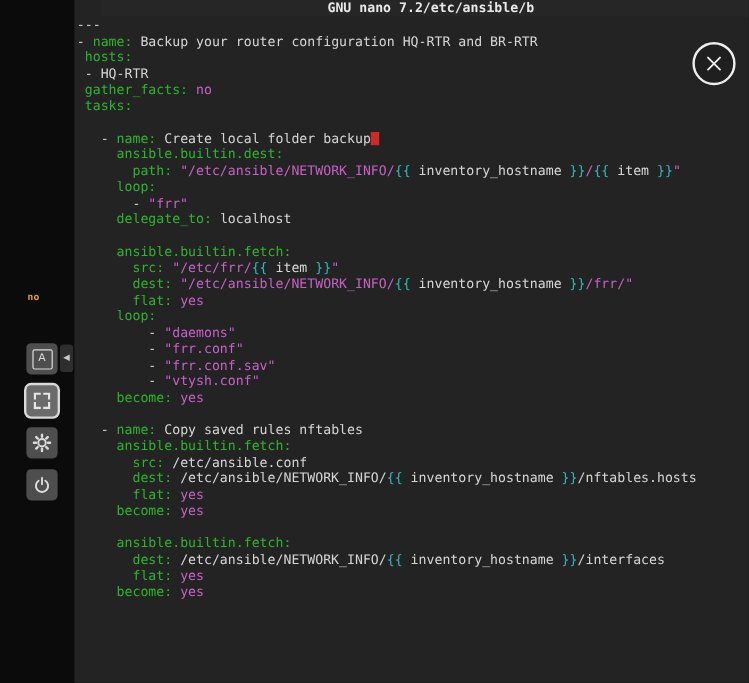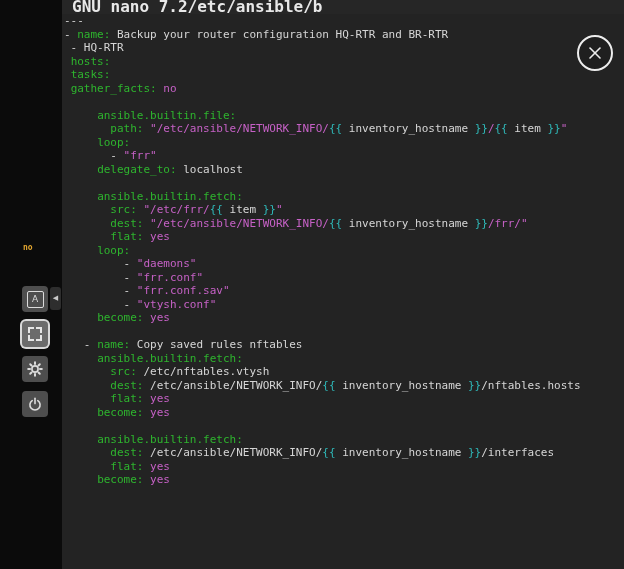--- a/index.html
+++ b/index.html
@@ -25,23 +25,23 @@
   }
   .sbtn.active{background:#6b6b6b;box-shadow:0 0 0 2px #d9d9d9;}
   .keycap{
     width:15px;height:15px;border:1.5px solid #dcdcdc;border-radius:2px;color:#dcdcdc;
     font-size:9px;display:flex;align-items:center;justify-content:center;
     font-family:"DejaVu Sans", sans-serif;
   }
   
   .terminal{position:absolute;left:62px;top:0;width:562px;height:569px;background:#232323;cursor:text;}
   .titlebar{
-    height:14px;line-height:14px;font-size:16px;font-weight:bold;color:#e8e8e8;
-    display:flex;justify-content:flex-start;white-space:nowrap;overflow:hidden;
-    padding-left:10px;background:#262626;
+    height:14px;line-height:14px;font-size:11px;font-weight:bold;color:#e8e8e8;
+    display:flex;justify-content:center;white-space:nowrap;overflow:hidden;
+    padding-left:10px;background:#262626;margin-left:22px;
   }
   .editor{position:absolute;top:14px;left:2px;right:0;bottom:0;font-size:11px;overflow:hidden;}
   .code-line{height:13.5px;line-height:13.5px;white-space:pre;}
   .tok-plain{color:#d6d6d6;}
   .tok-key{color:#2eb52e;}
   .tok-str{color:#c661c6;}
   .tok-jinja{color:#2fb8b8;}
   .cursor{display:inline-block;width:7px;height:11px;background:#cf2929;vertical-align:-2px;}
   
   .close-btn{
@@ -102,45 +102,46 @@
 
   <div class="titlebar">
     <span>GNU nano 7.2</span>
     <span>/etc/ansible/b</span>
   </div>
 
   <div class="editor">
     <div>
         <div class="code-line"><span class="tok-plain">---</span></div>
         <div class="code-line"><span class="tok-plain">- </span><span class="tok-key">name:</span><span class="tok-plain"> Backup your router configuration HQ-RTR and BR-RTR</span></div>
+        <div class="code-line"><span class="tok-plain"> </span><span class="tok-key">hosts:</span></div>
         <div class="code-line"><span class="tok-plain"> - HQ-RTR</span></div>
-        <div class="code-line"><span class="tok-plain"> </span><span class="tok-key">hosts:</span></div>
+        <div class="code-line"><span class="tok-plain"> </span><span class="tok-key">gather_facts:</span><span class="tok-plain"> </span><span class="tok-str">no</span></div>
         <div class="code-line"><span class="tok-plain"> </span><span class="tok-key">tasks:</span></div>
-        <div class="code-line"><span class="tok-plain"> </span><span class="tok-key">gather_facts:</span><span class="tok-plain"> </span><span class="tok-str">no</span></div>
         <div class="code-line"></div>
-        <div class="code-line"><span class="tok-plain">     </span><span class="tok-key">ansible.builtin.file:</span></div>
+        <div class="code-line"><span class="tok-plain">   - </span><span class="tok-key">name:</span><span class="tok-plain"> Create local folder backup</span><span class="cursor"></span></div>
+        <div class="code-line"><span class="tok-plain">     </span><span class="tok-key">ansible.builtin.dest:</span></div>
         <div class="code-line"><span class="tok-plain">       </span><span class="tok-key">path:</span><span class="tok-plain"> </span><span class="tok-str">"/etc/ansible/NETWORK_INFO/</span><span class="tok-jinja">{{</span><span class="tok-plain"> inventory_hostname </span><span class="tok-jinja">}}</span><span class="tok-str">/</span><span class="tok-jinja">{{</span><span class="tok-plain"> item </span><span class="tok-jinja">}}</span><span class="tok-str">"</span></div>
         <div class="code-line"><span class="tok-plain">     </span><span class="tok-key">loop:</span></div>
         <div class="code-line"><span class="tok-plain">       - </span><span class="tok-str">"frr"</span></div>
         <div class="code-line"><span class="tok-plain">     </span><span class="tok-key">delegate_to:</span><span class="tok-plain"> localhost</span></div>
         <div class="code-line"></div>
         <div class="code-line"><span class="tok-plain">     </span><span class="tok-key">ansible.builtin.fetch:</span></div>
         <div class="code-line"><span class="tok-plain">       </span><span class="tok-key">src:</span><span class="tok-plain"> </span><span class="tok-str">"/etc/frr/</span><span class="tok-jinja">{{</span><span class="tok-plain"> item </span><span class="tok-jinja">}}</span><span class="tok-str">"</span></div>
         <div class="code-line"><span class="tok-plain">       </span><span class="tok-key">dest:</span><span class="tok-plain"> </span><span class="tok-str">"/etc/ansible/NETWORK_INFO/</span><span class="tok-jinja">{{</span><span class="tok-plain"> inventory_hostname </span><span class="tok-jinja">}}</span><span class="tok-str">/frr/"</span></div>
         <div class="code-line"><span class="tok-plain">       </span><span class="tok-key">flat:</span><span class="tok-plain"> </span><span class="tok-str">yes</span></div>
         <div class="code-line"><span class="tok-plain">     </span><span class="tok-key">loop:</span></div>
         <div class="code-line"><span class="tok-plain">         - </span><span class="tok-str">"daemons"</span></div>
         <div class="code-line"><span class="tok-plain">         - </span><span class="tok-str">"frr.conf"</span></div>
         <div class="code-line"><span class="tok-plain">         - </span><span class="tok-str">"frr.conf.sav"</span></div>
         <div class="code-line"><span class="tok-plain">         - </span><span class="tok-str">"vtysh.conf"</span></div>
         <div class="code-line"><span class="tok-plain">     </span><span class="tok-key">become:</span><span class="tok-plain"> </span><span class="tok-str">yes</span></div>
         <div class="code-line"></div>
         <div class="code-line"><span class="tok-plain">   - </span><span class="tok-key">name:</span><span class="tok-plain"> Copy saved rules nftables</span></div>
         <div class="code-line"><span class="tok-plain">     </span><span class="tok-key">ansible.builtin.fetch:</span></div>
-        <div class="code-line"><span class="tok-plain">       </span><span class="tok-key">src:</span><span class="tok-plain"> /etc/nftables.vtysh</span></div>
+        <div class="code-line"><span class="tok-plain">       </span><span class="tok-key">src:</span><span class="tok-plain"> /etc/ansible.conf</span></div>
         <div class="code-line"><span class="tok-plain">       </span><span class="tok-key">dest:</span><span class="tok-plain"> /etc/ansible/NETWORK_INFO/</span><span class="tok-jinja">{{</span><span class="tok-plain"> inventory_hostname </span><span class="tok-jinja">}}</span><span class="tok-plain">/nftables.hosts</span></div>
         <div class="code-line"><span class="tok-plain">       </span><span class="tok-key">flat:</span><span class="tok-plain"> </span><span class="tok-str">yes</span></div>
         <div class="code-line"><span class="tok-plain">     </span><span class="tok-key">become:</span><span class="tok-plain"> </span><span class="tok-str">yes</span></div>
         <div class="code-line"></div>
         <div class="code-line"><span class="tok-plain">     </span><span class="tok-key">ansible.builtin.fetch:</span></div>
         <div class="code-line"><span class="tok-plain">       </span><span class="tok-key">dest:</span><span class="tok-plain"> /etc/ansible/NETWORK_INFO/</span><span class="tok-jinja">{{</span><span class="tok-plain"> inventory_hostname </span><span class="tok-jinja">}}</span><span class="tok-plain">/interfaces</span></div>
         <div class="code-line"><span class="tok-plain">       </span><span class="tok-key">flat:</span><span class="tok-plain"> </span><span class="tok-str">yes</span></div>
         <div class="code-line"><span class="tok-plain">     </span><span class="tok-key">become:</span><span class="tok-plain"> </span><span class="tok-str">yes</span></div>
       </div>
   </div>

